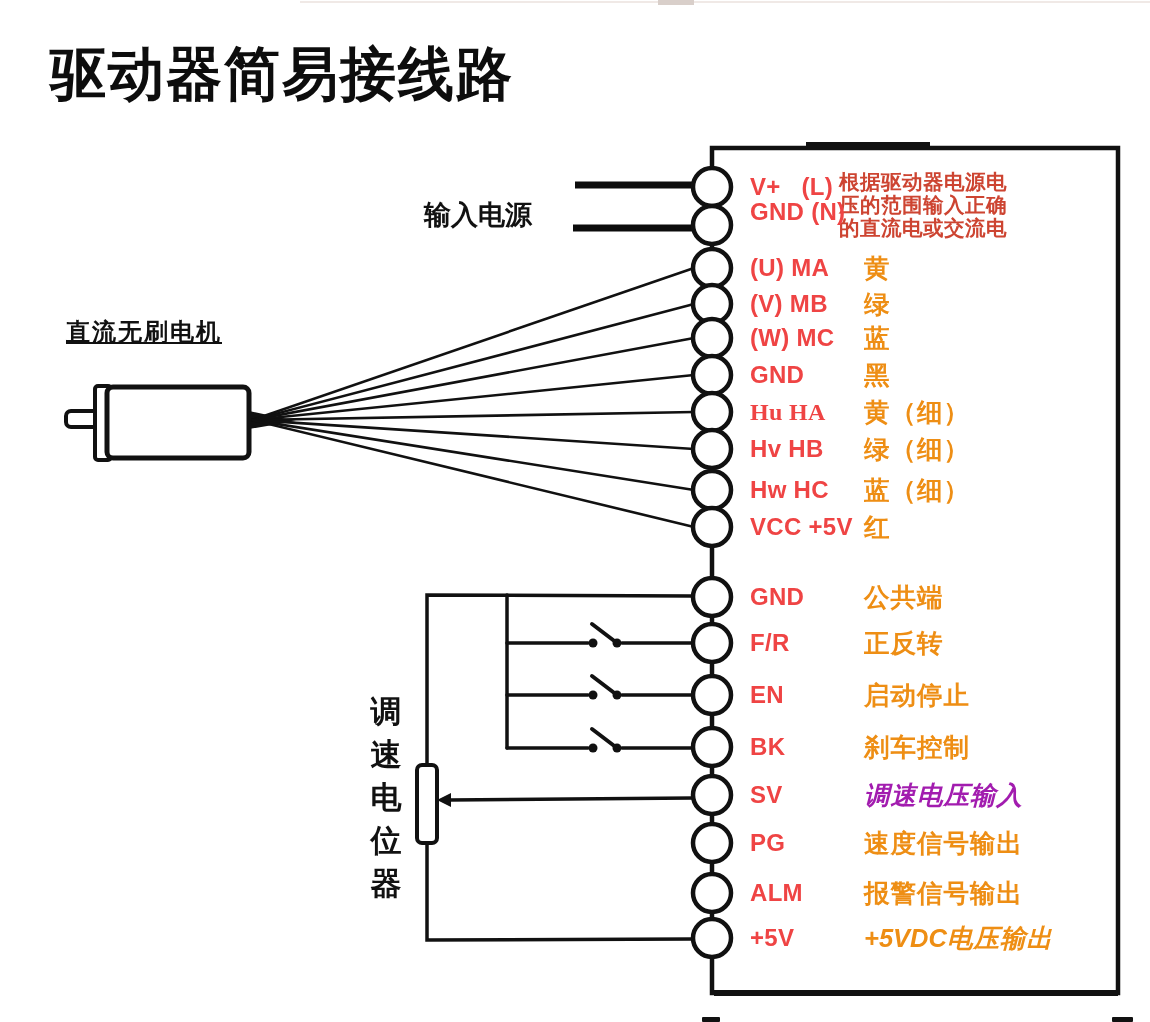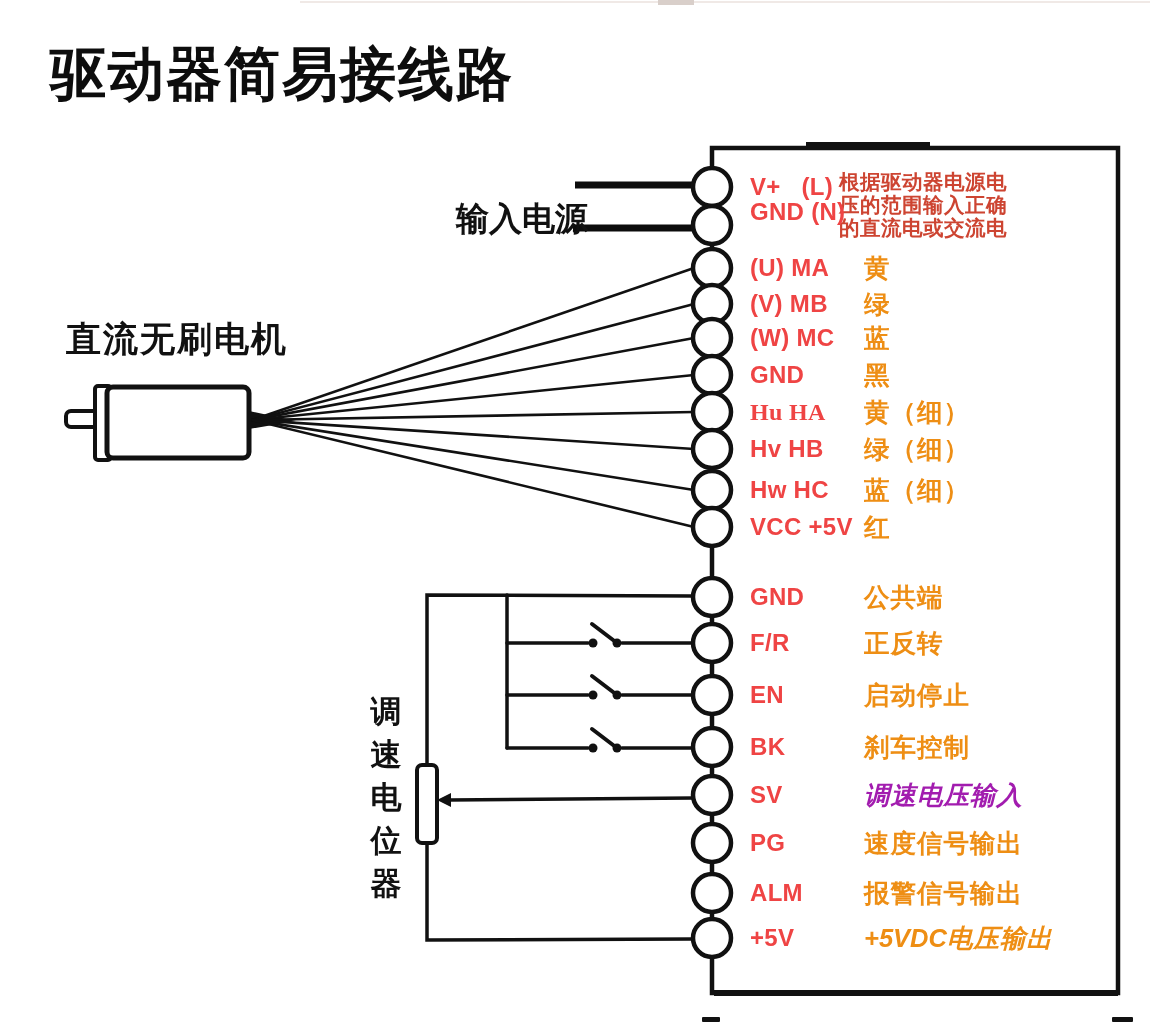--- a/index.html
+++ b/index.html
@@ -7,22 +7,22 @@
     width:1150px;height:1022px;position:relative;overflow:hidden;
     background:#ffffff;
     font-family:"Liberation Sans", sans-serif;
     color:#151515;
   }
   .abs{position:absolute;}
   #title{
     left:50px;top:36px;font-size:56px;font-weight:900;letter-spacing:2px;color:#0d0d0d;
     transform:scaleY(1.04);transform-origin:top left;
   }
-  #motor-label{left:66px;top:316px;font-size:35px;font-weight:800;letter-spacing:2px;color:#111;}
-  #input-power-label{left:424px;top:197px;font-size:33px;font-weight:700;color:#111;margin-left:32px;}
+  #motor-label{left:66px;top:316px;font-size:24px;font-weight:800;letter-spacing:2px;color:#111;text-decoration:underline;}
+  #input-power-label{left:424px;top:197px;font-size:27px;font-weight:700;color:#111;}
   #pot-label{left:366px;top:690px;width:40px;text-align:center;}
   #pot-label .ch{display:block;font-size:31px;font-weight:700;line-height:43px;color:#111;}
   #power-note{
     left:839px;top:170px;width:200px;font-size:20.5px;line-height:23px;font-weight:600;
     white-space:pre-line;letter-spacing:0.5px;
   }
   .pin-label{
     position:absolute;left:750px;height:30px;line-height:30px;
     font-size:24px;font-weight:700;color:#ef4444;white-space:nowrap;letter-spacing:0.3px;
   }

